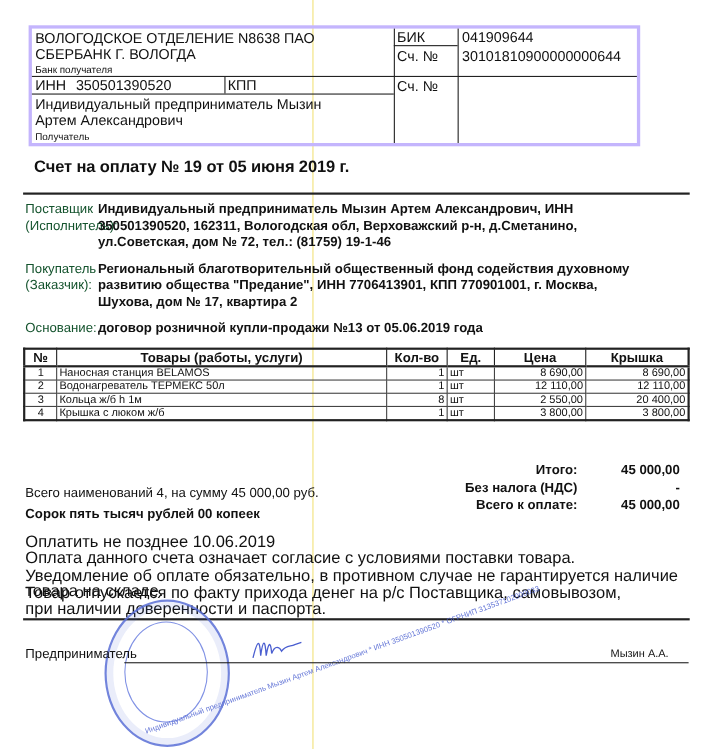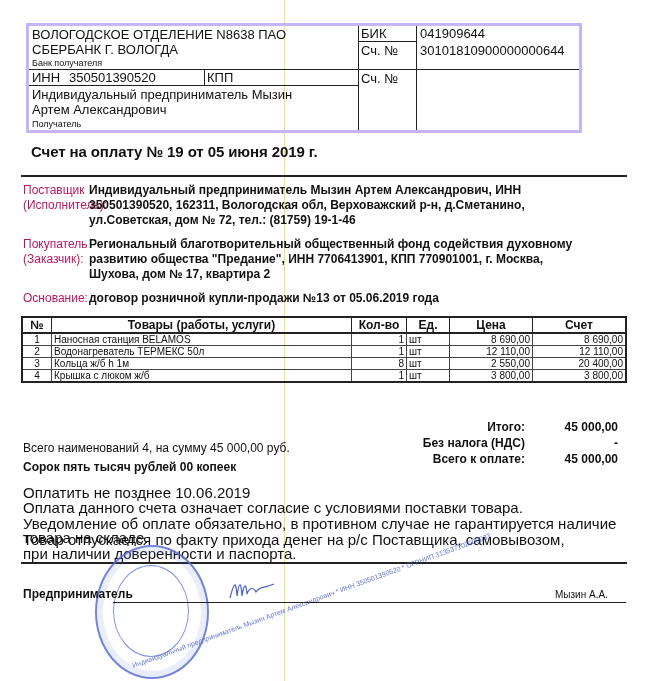--- a/index.html
+++ b/index.html
@@ -10,21 +10,21 @@
 
   
   .bank { position:absolute; left:26px; top:23px; width:550px; height:104px; border:3px solid #c4b5fd; }
   .bank .c { position:absolute; border-color:#222; border-style:solid; border-width:0; box-sizing:border-box; }
   .t13 { font-size:13px; line-height:15px; }
   .t9 { font-size:9px; line-height:10px; }
 
   .title { position:absolute; left:31px; top:143px; font-size:15px; font-weight:bold; letter-spacing:-0.1px; }
   .hr { position:absolute; left:21px; width:606px; background:#222; }
 
-  .lbl { position:absolute; left:23px; font-size:12px; line-height:15px; color:#be185d; }
+  .lbl { position:absolute; left:23px; font-size:12px; line-height:15px; color:#14532d; }
   .val { position:absolute; left:89px; font-size:12px; line-height:15px; font-weight:bold; width:520px; }
 
   table.items { position:absolute; left:21px; top:316px; width:606px; border-collapse:collapse;
                 border:2px solid #222; font-size:10px; }
   table.items th { font-size:12px; font-weight:bold; height:14px; padding:0 3px; border:1px solid #222; border-bottom:2px solid #222; }
   table.items td { height:11px; line-height:11px; padding:0 2px; border:1px solid #444; }
   .r { text-align:right; } .ctr { text-align:center; }
 
   .tot { position:absolute; font-size:12px; font-weight:bold; line-height:15px; }
   .txt { position:absolute; left:23px; font-size:15px; line-height:14px; }
@@ -79,21 +79,21 @@
 <div class="val" style="top:291px;">договор розничной купли-продажи №13 от 05.06.2019 года</div>
 
 <table class="items">
   <thead>
     <tr>
       <th style="width:22px;">№</th>
       <th>Товары (работы, услуги)</th>
       <th style="width:48px;">Кол-во</th>
       <th style="width:36px;">Ед.</th>
       <th style="width:76px;">Цена</th>
-      <th style="width:86px;">Счет</th>
+      <th style="width:86px;">Крышка</th>
     </tr>
   </thead>
   <tbody id="rows">
       <tr>
         <td class="ctr">1</td>
         <td>Наносная станция  BELAMOS</td>
         <td class="r">1</td>
         <td>шт</td>
         <td class="r">8 690,00</td>
         <td class="r">8 690,00</td>
@@ -140,18 +140,18 @@
 <div class="txt" style="top:517px;">Уведомление об оплате обязательно, в противном случае не гарантируется наличие товара на складе.</div>
 <div class="txt" style="top:533px;width:560px;">Товар отпускается по факту прихода денег на р/с Поставщика, самовывозом, при наличии доверенности и паспорта.</div>
 
 <div class="hr" style="top:562px;height:2px;"></div>
 
 <div class="stamp">
   <div class="inner"></div>
   <div class="txt1" style="left:24px;top:50px;transform:rotate(-20deg);">Индивидуальный предприниматель Мызин Артем Александрович * ИНН 350501390520 * ОГРНИП 313537102000033</div>
 </div>
 
-<div class="abs" style="left:23px;top:587px;font-size:12px;font-weight:bold;">Предприниматель</div>
+<div class="abs" style="left:23px;top:587px;font-size:12px;font-weight:normal;">Предприниматель</div>
 <div class="abs" style="left:113px;top:602px;width:513px;height:1px;background:#222;"></div>
 <svg class="abs" style="left:228px;top:578px;" width="50" height="24">
   <path d="M2 20 C6 4, 8 2, 9 18 C11 4, 13 2, 14 18 C16 6, 18 4, 19 16 C22 8, 26 10, 28 14 C32 8, 36 10, 40 8 L46 6" fill="none" stroke="#4b5fd0" stroke-width="1.2"></path>
 </svg>
 <div class="abs" style="left:555px;top:589px;font-size:10px;">Мызин А.А.</div>
 
 </body></html>

